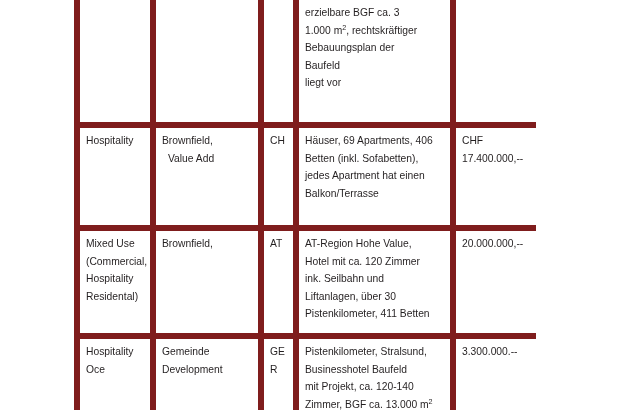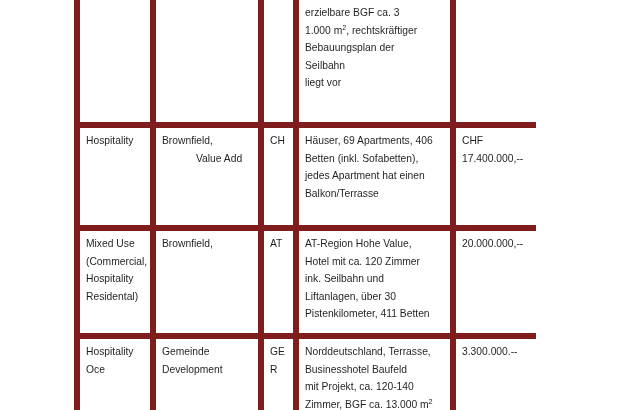--- a/index.html
+++ b/index.html
@@ -55,21 +55,21 @@
   }
 
   
   col.c1 { width: 76px; }
   col.c2 { width: 108px; }
   col.c3 { width: 35px; }
   col.c4 { width: 157px; }
   col.c5 { width: 86px; }
 
   .cell-line { display: block; white-space: nowrap; }
-  .cell-line.indent { padding-left: 6px; margin-left: 28px; }
+  .cell-line.indent { padding-left: 6px; }
 
   
   tr.row-partial-top td { border-top: none; }
 
   .rowpad-1 { height: 114px; }
   .rowpad-2 { height: 89px; }
   .rowpad-3 { height: 94px; }
   .rowpad-4 { height: 96px; }
 
   sup.sq {
@@ -94,21 +94,21 @@
       <tbody>
 
         <tr class="row-partial-top">
           <td class="rowpad-1"></td>
           <td></td>
           <td></td>
           <td>
             <span class="cell-line">erzielbare BGF ca. 3</span>
             <span class="cell-line">1.000 m<sup class="sq">2</sup>, rechtskräftiger</span>
             <span class="cell-line">Bebauungsplan der</span>
-            <span class="cell-line">Seilbahn</span>
+            <span class="cell-line">Baufeld</span>
             <span class="cell-line">liegt vor</span>
           </td>
           <td></td>
         </tr>
 
         <tr>
           <td class="rowpad-2">
             <span class="cell-line">Hospitality</span>
           </td>
           <td>
@@ -155,21 +155,21 @@
           <td class="rowpad-4">
             <span class="cell-line">Hospitality</span>
             <span class="cell-line">Oce</span>
           </td>
           <td>
             <span class="cell-line">Gemeinde</span>
             <span class="cell-line">Development</span>
           </td>
           <td>GER</td>
           <td>
-            <span class="cell-line">Norddeutschland, Terrasse,</span>
+            <span class="cell-line">Pistenkilometer, Stralsund,</span>
             <span class="cell-line">Businesshotel Baufeld</span>
             <span class="cell-line">mit Projekt, ca. 120-140</span>
             <span class="cell-line">Zimmer, BGF ca. 13.000 m<sup class="sq">2</sup></span>
           </td>
           <td>
             <span class="cell-line">3.300.000.--</span>
           </td>
         </tr>
 
       </tbody>

